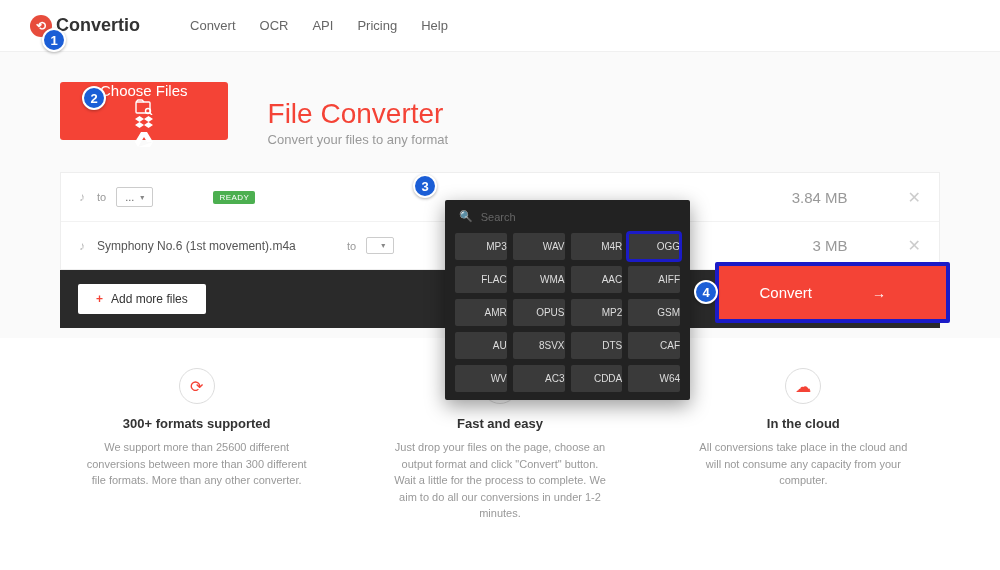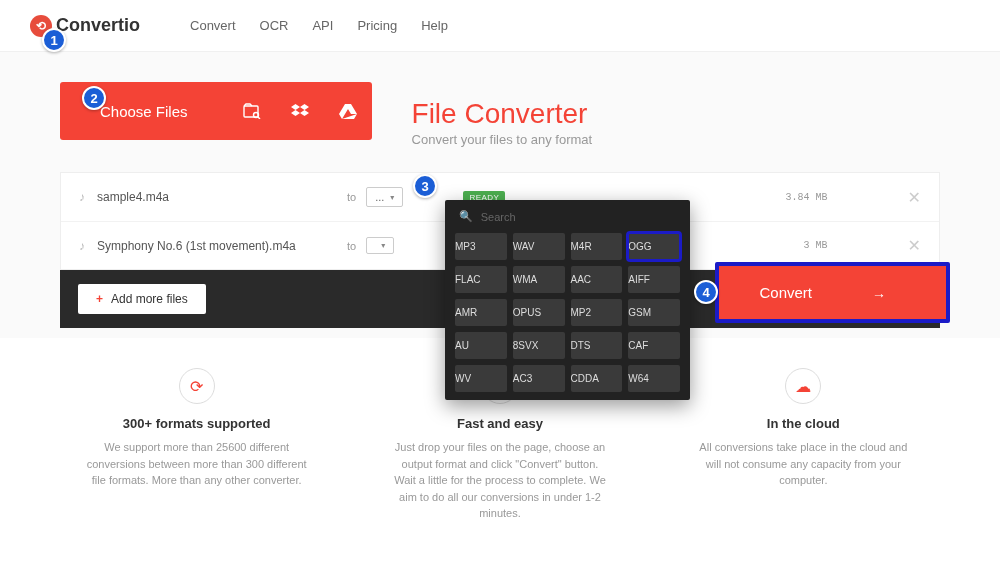--- a/index.html
+++ b/index.html
@@ -10,50 +10,50 @@
 .logo-icon { width: 22px; height: 22px; border-radius: 50%; background: #e74c3c; margin-right: 4px; display: inline-flex; align-items: center; justify-content: center; color: #fff; font-size: 12px; font-weight: bold; }
 .nav { display: flex; gap: 24px; margin-left: 50px; }
 .nav a { color: #666; font-size: 13px; text-decoration: none; }
 .spacer { flex: 1; }
 .right-nav { display: flex; align-items: center; gap: 24px; }
 .right-nav a { color: #666; font-size: 13px; text-decoration: none; }
 .signup-btn { border: 1px solid #42a5f5; color: #42a5f5; padding: 6px 16px; border-radius: 3px; font-size: 13px; }
 
 .main { padding: 30px 60px 10px; background: #fafafa; }
 .top-row { display: flex; align-items: flex-start; gap: 40px; margin-bottom: 25px; }
-.choose-files { background: #f44336; color: #fff; display: flex; align-items: center; height: 58px; border-radius: 3px; }
+.choose-files { background: #f44336; color: #fff; display: flex; align-items: center; height: 58px; border-radius: 3px; flex-direction: column; }
 .choose-files-btn { padding: 0 40px 0 40px; font-size: 15px; display: flex; align-items: center; height: 100%; }
 .choose-icon { width: 48px; display: flex; align-items: center; justify-content: center; height: 100%; font-size: 16px; }
 .title-block h1 { color: #f44336; font-weight: 400; font-size: 28px; margin-bottom: 2px; margin-top: 16px; }
 .title-block p { color: #999; font-size: 13px; }
 
 .file-table { background: #fff; border: 1px solid #eee; }
 .file-row { display: flex; align-items: center; padding: 14px 18px; border-bottom: 1px solid #f2f2f2; position: relative; }
 .file-row:last-child { border-bottom: none; }
 .music-icon { color: #bbb; margin-right: 12px; font-size: 12px; }
 .file-name { flex: 0 0 250px; color: #555; font-size: 12px; }
 .to-label { color: #999; font-size: 11px; margin-right: 10px; }
 .format-select { border: 1px solid #ccc; background: #fff; padding: 3px 8px; font-size: 11px; color: #666; display: inline-flex; align-items: center; gap: 6px; border-radius: 2px; }
 .format-select .chev { font-size: 8px; color: #888; }
 .badge { background: #4caf50; color: #fff; font-size: 8px; padding: 2px 6px; border-radius: 2px; margin-left: 60px; letter-spacing: 0.5px; }
-.file-size { margin-left: auto; color: #999; font-size: 10px; margin-right: 80px; font-family: Liberation Mono, monospace; }
+.file-size { margin-left: auto; color: #999; font-size: 15px; margin-right: 60px; }
 .close-x { color: #ccc; font-size: 16px; cursor: pointer; }
 
 .action-bar { background: #2a2a2a; display: flex; align-items: center; padding: 14px 18px; position: relative; }
 .add-more { background: #fff; color: #333; padding: 8px 18px; border-radius: 2px; font-size: 12px; display: inline-flex; align-items: center; gap: 8px; }
 .add-more .plus { color: #f44336; font-weight: bold; }
 .hint { color: #888; font-size: 11px; margin-left: 24px; }
 .convert-btn { position: absolute; right: -10px; top: -8px; background: #f44336; color: #fff; padding: 18px 60px 18px 40px; font-size: 15px; display: flex; align-items: center; gap: 60px; border-radius: 2px; border: 4px solid #1b1bc7; }
 .convert-btn .arrow { font-size: 14px; }
 
 .dropdown { position: absolute; top: 200px; left: 445px; width: 245px; background: #222; border-radius: 2px; padding-bottom: 8px; z-index: 10; box-shadow: 0 6px 20px rgba(0,0,0,0.4); }
 .dropdown-search { padding: 10px 14px; display: flex; align-items: center; gap: 8px; color: #666; font-size: 11px; }
 .dropdown-search .mag { font-size: 11px; }
 .format-grid { display: grid; grid-template-columns: repeat(4, 1fr); gap: 6px; padding: 0 10px; }
-.format-cell { background: #3a3a3a; color: #ddd; font-size: 10px; text-align: left; padding: 8px 0; border-radius: 2px; cursor: pointer; }
+.format-cell { background: #3a3a3a; color: #ddd; font-size: 10px; text-align: right; padding: 8px 0; border-radius: 2px; cursor: pointer; }
 .format-cell.highlight { outline: 3px solid #1b1bc7; outline-offset: -1px; }
 
 .features { display: flex; justify-content: space-around; padding: 30px 60px; background: #fff; gap: 30px; }
 .feature { text-align: center; flex: 1; }
 .feature-icon { width: 36px; height: 36px; border: 1.5px solid #ddd; border-radius: 50%; display: inline-flex; align-items: center; justify-content: center; color: #f44336; font-size: 16px; margin-bottom: 12px; }
 .feature h3 { font-size: 13px; color: #333; font-weight: 600; margin-bottom: 8px; }
 .feature p { font-size: 11px; color: #999; line-height: 1.5; max-width: 220px; margin: 0 auto; }
 
 .annot { position: absolute; z-index: 50; }
 .annot-circle { width: 24px; height: 24px; background: #1b5ed6; color: #fff; border-radius: 50%; display: flex; align-items: center; justify-content: center; font-weight: bold; font-size: 13px; border: 2px solid #fff; box-shadow: 0 1px 3px rgba(0,0,0,0.3); }
@@ -104,21 +104,20 @@
     </div>
     <div class="title-block">
       <h1>File Converter</h1>
       <p>Convert your files to any format</p>
     </div>
   </div>
 
   <div class="file-table">
     <div class="file-row">
       <span class="music-icon">♪</span>
-      <span class="file-name">sample4.m4a</span>
       <span class="to-label">to</span>
       <span class="format-select">
         <span>...</span>
         <span class="chev">▾</span>
       </span>
       <span class="badge">READY</span>
       <span class="file-size">3.84 MB</span>
       <span class="close-x">✕</span>
     </div>
     <div class="file-row">

